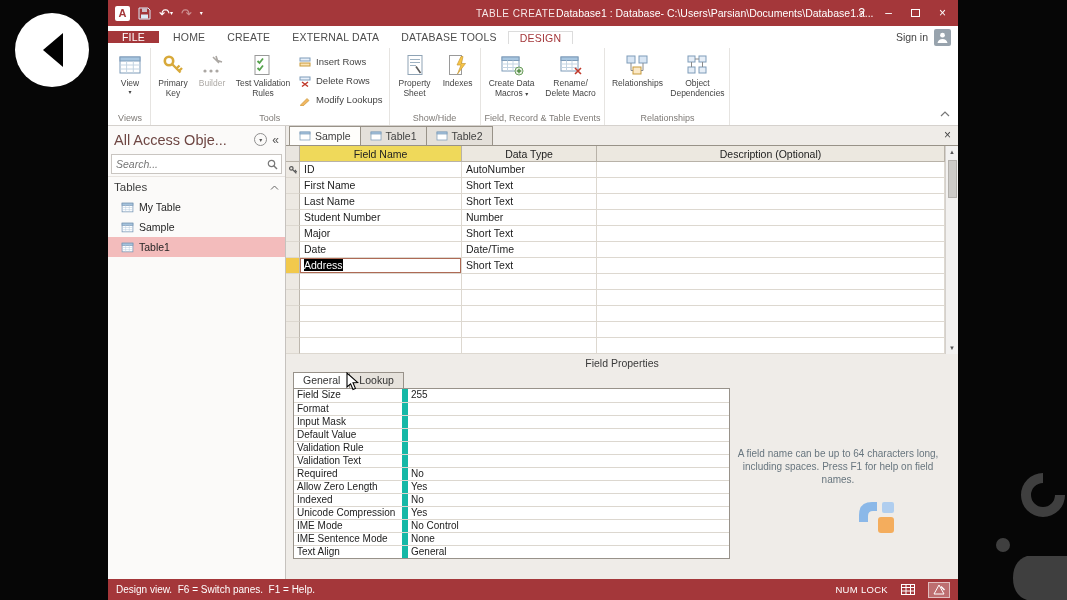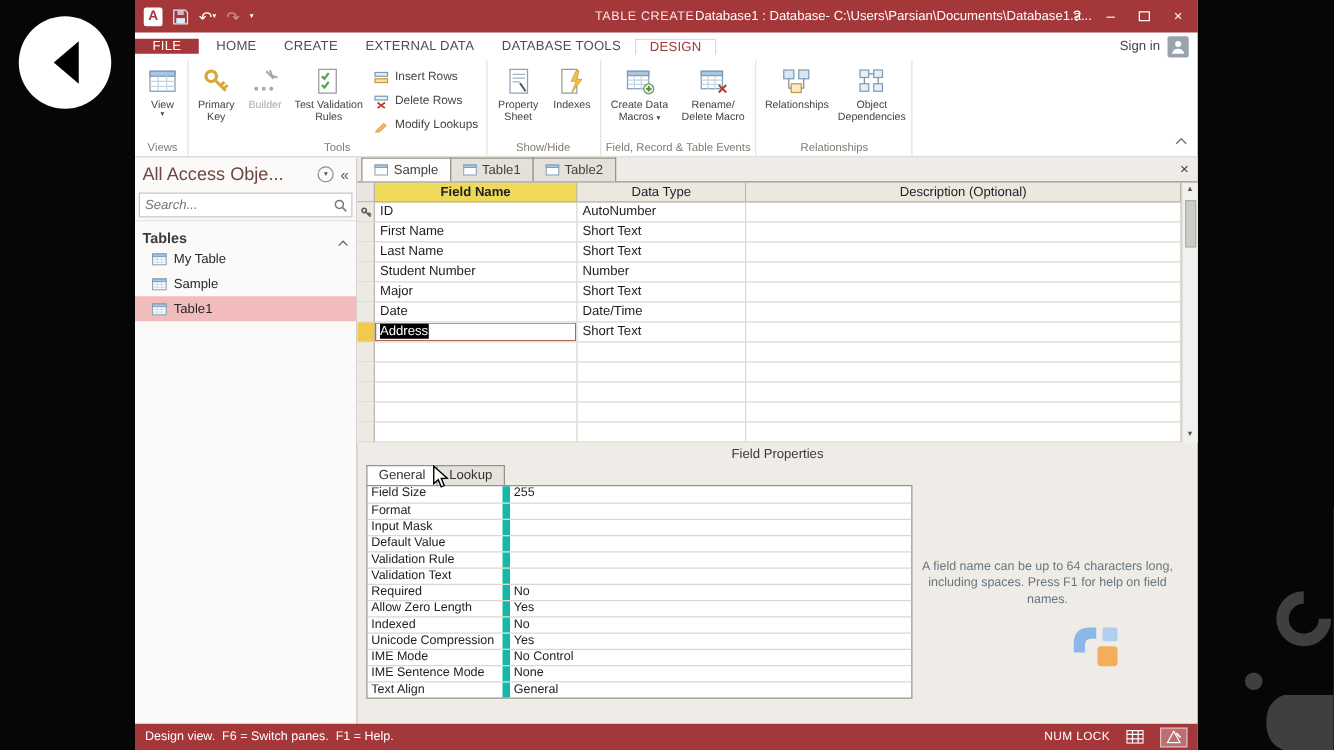--- a/index.html
+++ b/index.html
@@ -51,38 +51,38 @@
   .workspace{flex:1;display:flex;min-height:0;background:#EFECE8}
 
   
   .navpane{width:178px;background:#FBFAF9;border-right:1px solid #c6c2be;display:flex;flex-direction:column;flex:0 0 auto}
   .nav-title{height:27px;display:flex;align-items:center;padding:0 6px;gap:5px}
   .nav-title .t{font-size:14.5px;color:#6e4643;flex:1;white-space:nowrap;overflow:hidden}
   .circ{width:13px;height:13px;border:1px solid #8f8f8f;border-radius:50%;display:flex;align-items:center;justify-content:center;color:#555;cursor:pointer}
   .shutter{font-size:12px;color:#555;cursor:pointer}
   .searchbox{margin:1px 3px 2px 3px;height:20px;border:1px solid #c9c5c1;background:#fff;display:flex;align-items:center;padding-right:3px}
   .searchbox input{flex:1;border:none;outline:none;font-style:italic;font-size:10.5px;color:#555;padding:0 4px;background:transparent;font-family:"Liberation Sans",sans-serif}
-  .nav-group{height:21px;display:flex;align-items:flex-end;padding:0 6px;border-top:1px solid #e8e4e0;color:#3c3c3c;font-size:11.5px;font-weight:bold;cursor:pointer}
+  .nav-group{height:21px;display:flex;align-items:center;padding:0 6px;border-top:1px solid #e8e4e0;color:#3c3c3c;font-size:11.5px;font-weight:normal;cursor:pointer}
   .nav-item{height:20px;display:flex;align-items:center;gap:5px;padding-left:13px;font-size:10.5px;color:#262626;cursor:pointer}
   .nav-item.selected{background:#F3BCBC}
 
   
   .docarea{flex:1;display:flex;flex-direction:column;min-width:0;position:relative}
   .doctabs{height:20px;display:flex;align-items:flex-end;padding-left:3px;border-bottom:1px solid #989288;background:#EFECE8;position:relative;flex:0 0 auto}
   .doctab{height:19px;display:flex;align-items:center;gap:4px;padding:0 9px;font-size:10.5px;color:#3f3f3f;background:#E4E0DA;border:1px solid #989288;border-bottom:none;margin-right:-1px;cursor:pointer}
   .doctab.active{background:#FEFDFB;position:relative;z-index:2}
   .doc-close{position:absolute;right:7px;top:2px;font-size:12px;color:#444;cursor:pointer}
 
   
   .gridwrap{height:208px;display:flex;background:#fff;flex:0 0 auto}
   .gridcols{flex:1;min-width:0}
   .ghead{display:flex;height:16px}
   .ghead>div{border-right:1px solid #B8B2A8;border-bottom:1px solid #B8B2A8;font-size:10.5px;display:flex;align-items:center;justify-content:center;color:#222;height:16px}
   .h-sel{width:14px;background:#E9E5DF}
-  .h-field{width:162px;background:#EFD95A;font-weight:bold}
+  .h-field{width:162px;background:#EFD95A;font-weight:normal}
   .h-type{width:135px;background:#ECE8E0}
   .h-desc{flex:1;background:#ECE8E0;color:#555;font-weight:normal}
   .grow{display:flex;height:16px}
   .gsel{width:14px;background:#EDE9E3;border-right:1px solid #BDB7AE;border-bottom:1px solid #DDD8D0;display:flex;align-items:center;justify-content:center;height:16px;cursor:pointer}
   .gsel.current{background:#F2C94C}
   .gcell{font-size:10.5px;line-height:15px;padding-left:4px;border-right:1px solid #DDD8D0;border-bottom:1px solid #DDD8D0;white-space:nowrap;overflow:hidden;color:#1d1d1d;height:16px;cursor:text}
   .gfield{width:162px}
   .gtype{width:135px}
   .gdesc{flex:1}
   .gfield.editing{box-shadow:inset 0 0 0 1px #AE6A55}

